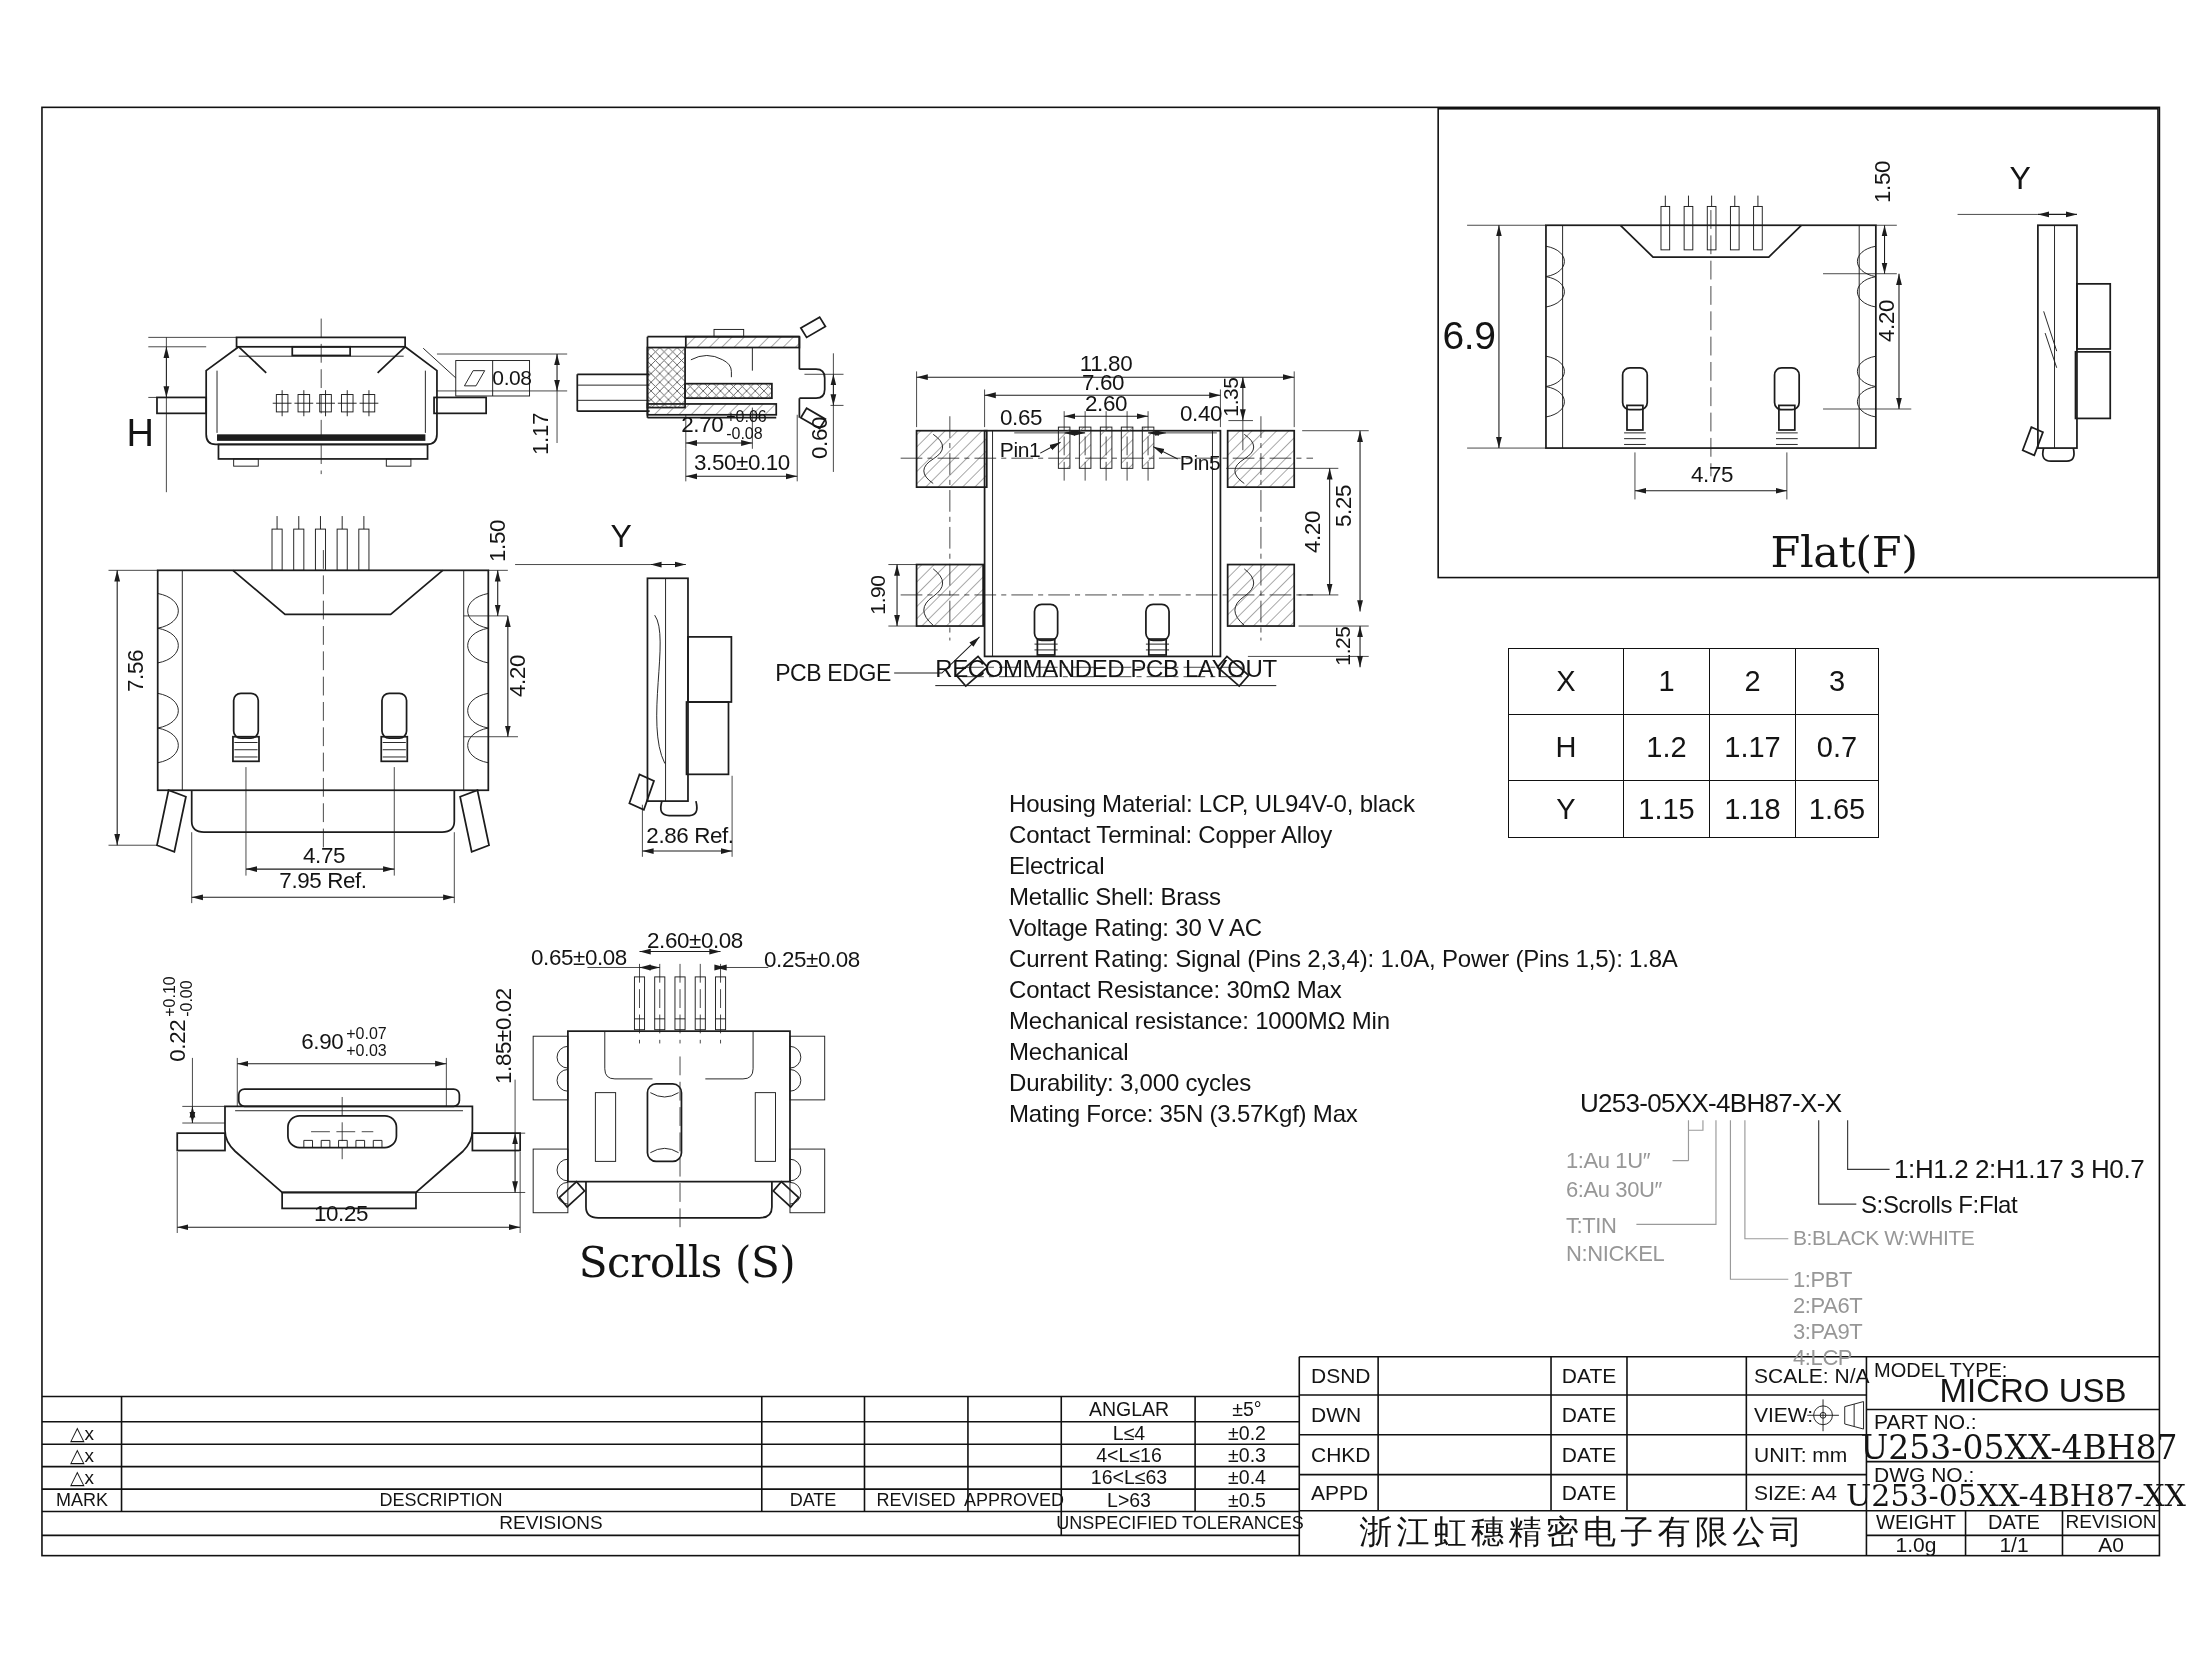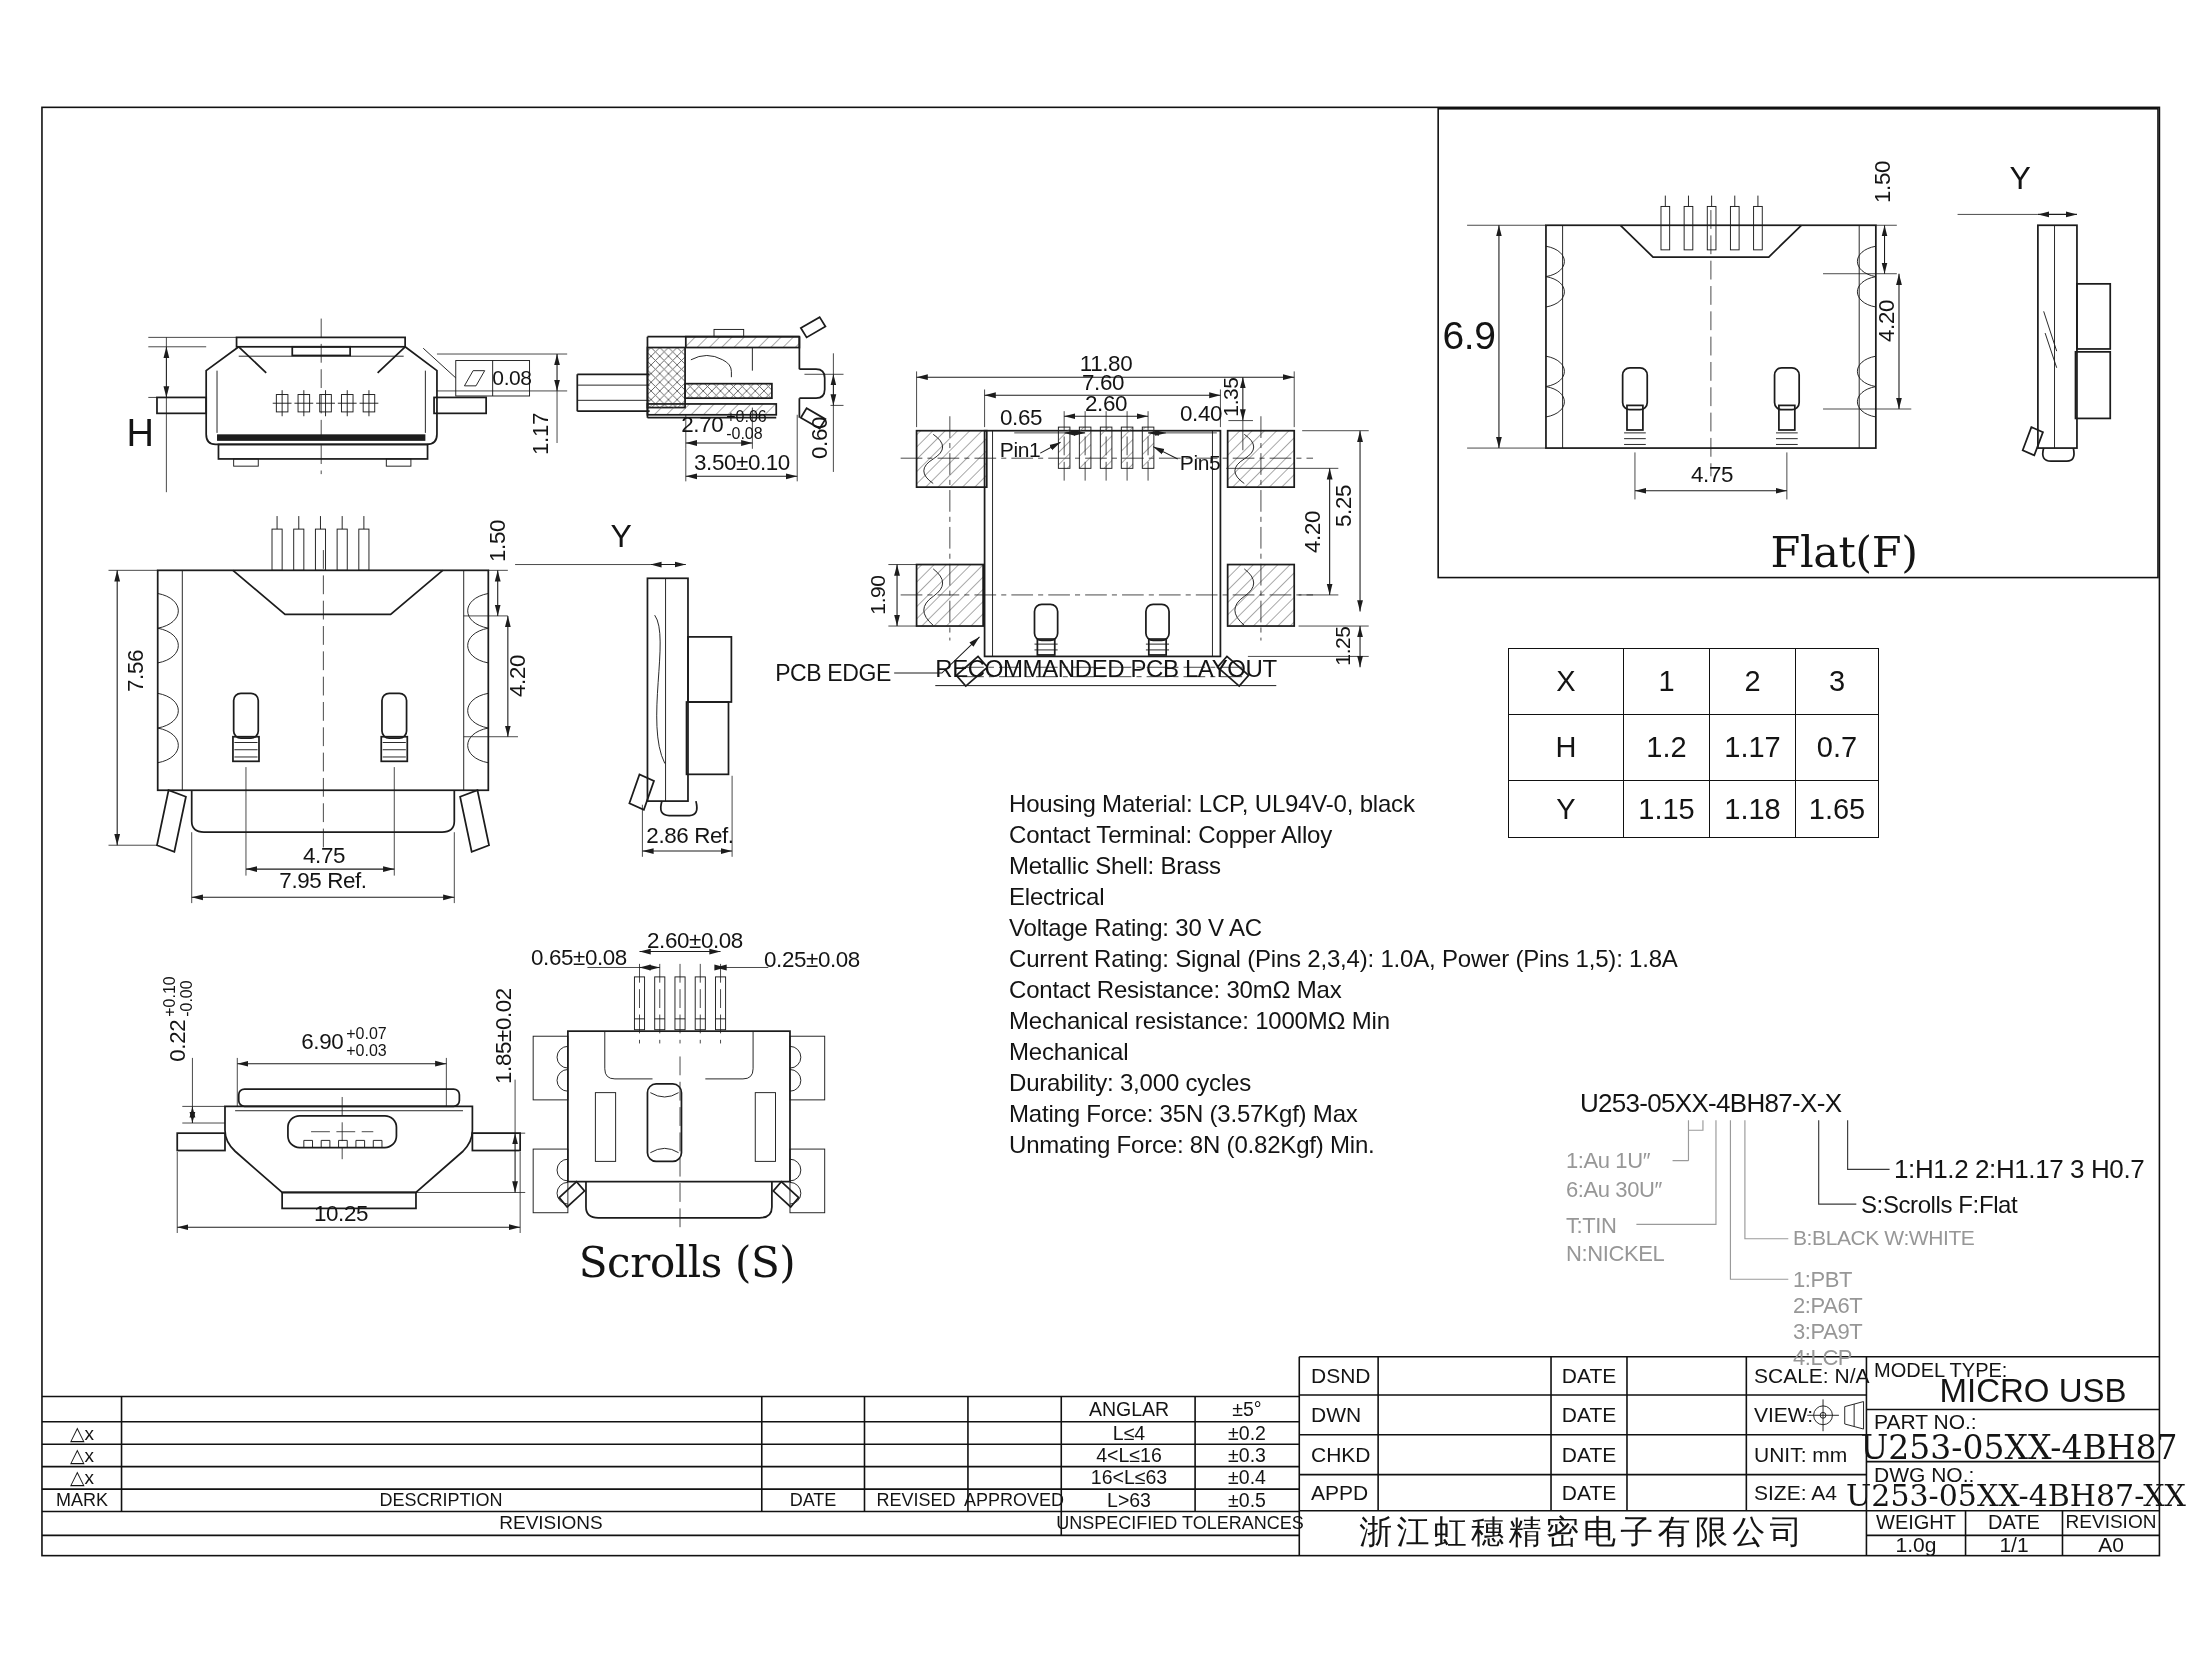--- a/index.html
+++ b/index.html
@@ -402,30 +402,29 @@
 <span class="lbl rot" style="left:504px;top:1036px">1.85±0.02</span>
 <span class="lbl serif" style="left:687px;top:1263px;font-size:42px">Scrolls (S)</span>
 
 <span class="lbl" style="left:695px;top:941px">2.60±0.08</span>
 <span class="lbl" style="left:579px;top:958px">0.65±0.08</span>
 <span class="lbl" style="left:812px;top:960px">0.25±0.08</span>
 
 <div id="material">
   <div>Housing Material: LCP, UL94V-0, black</div>
   <div>Contact Terminal: Copper Alloy</div>
+  <div>Electrical</div>
   <div>Metallic Shell: Brass</div>
-  <div>Electrical</div>
   <div>Voltage Rating: 30 V AC</div>
   <div>Current Rating: Signal (Pins 2,3,4): 1.0A, Power (Pins 1,5): 1.8A</div>
   <div>Contact Resistance: 30mΩ Max</div>
   <div>Mechanical resistance: 1000MΩ Min</div>
   <div>Mechanical</div>
   <div>Durability: 3,000 cycles</div>
   <div>Mating Force: 35N (3.57Kgf) Max</div>
-  <div>Unmating Force: 8N (0.82Kgf) Min.</div>
 </div>
 
 <table class="xhy">
   <tbody>
         <tr>
     <td style="width:114px;height:65px">X</td>
     <td style="width:85px">1</td>
     <td style="width:85px">2</td>
     <td style="width:82px">3</td>
   </tr>

